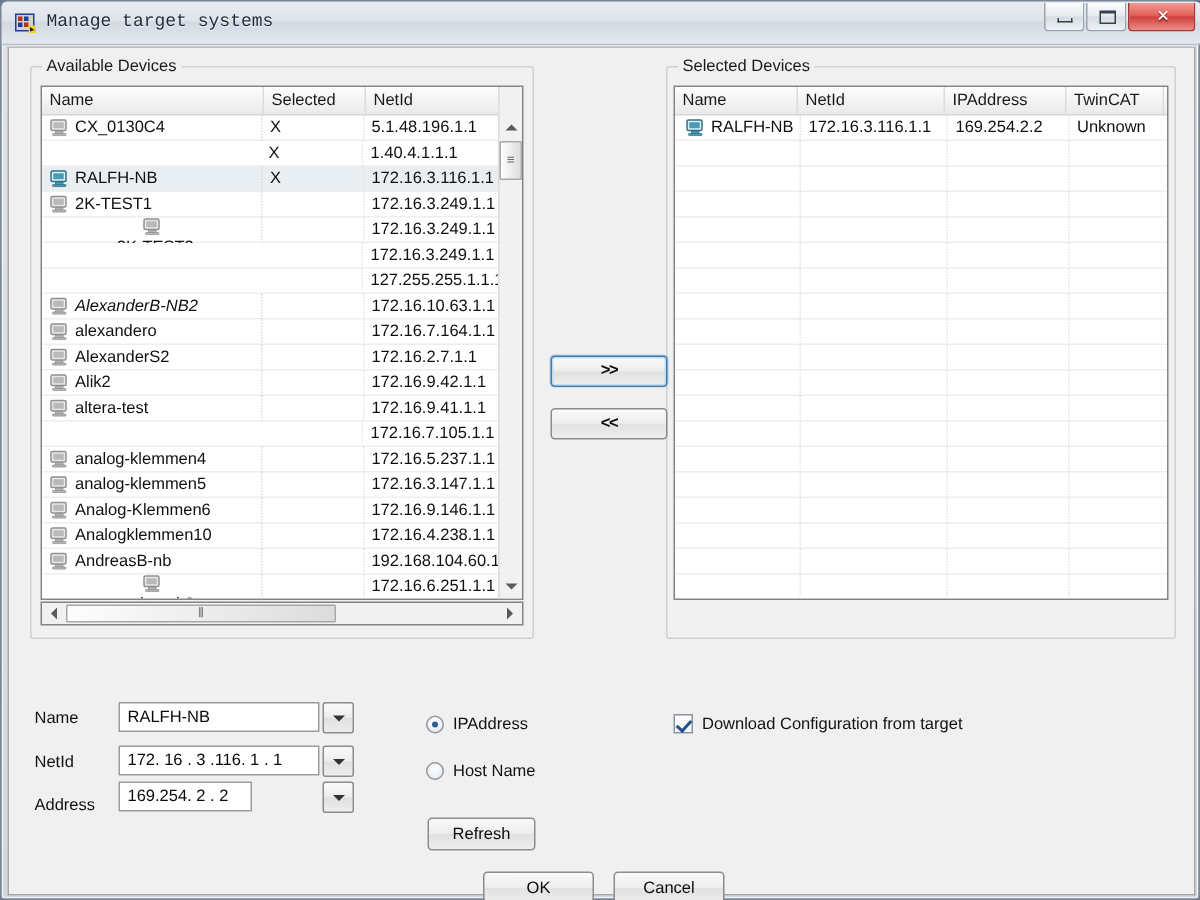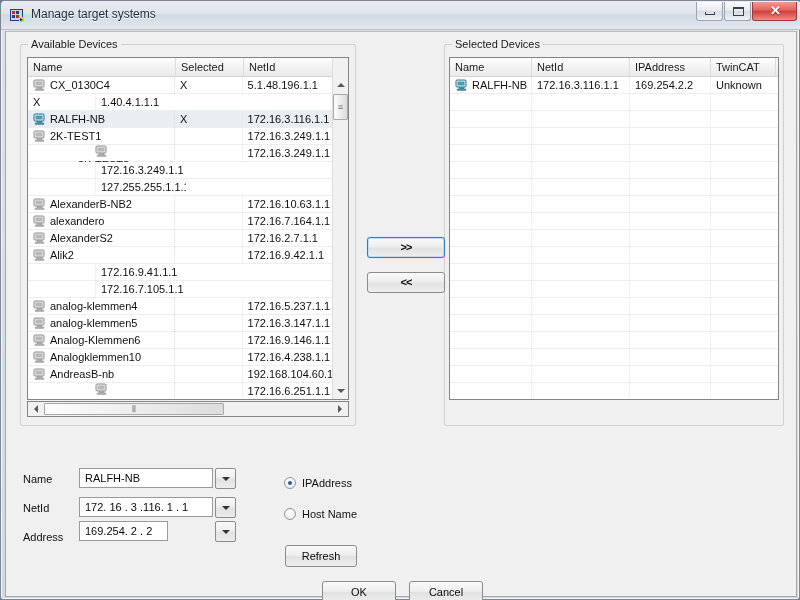--- a/index.html
+++ b/index.html
@@ -29,20 +29,21 @@
   }
 
   .titlebar {
     position: absolute;
     left: 0; top: 0;
     width: 800px; height: 29px;
     box-sizing: border-box;
     background: linear-gradient(to bottom, #e9edf2 0%, #dfe4ea 45%, #d3d9e1 50%, #e3e8ee 100%);
     border-radius: 4px 4px 0 0;
     border-bottom: 1px solid #b9c1cb;
+    font-family: Liberation Mono, monospace;
   }
   .title-icon {
     position: absolute;
     left: 8px; top: 6px;
     width: 17px; height: 17px;
   }
   .title-text {
     position: absolute;
     left: 30px; top: 6px;
     font-size: 12px;
@@ -156,20 +157,21 @@
     left: 0; top: 19px;
     right: 0; bottom: 0;
     overflow: hidden;
   }
   .lv-row {
     height: 17px;
     display: flex;
     align-items: center;
     border-bottom: 1px solid #eeeeee;
     box-sizing: border-box;
+    justify-content: flex-end;
   }
   .lv-row.selected {
     background: #e9eef3;
   }
   .lv-td {
     box-sizing: border-box;
     padding-left: 5px;
     font-size: 11px;
     color: #101010;
     white-space: nowrap;
@@ -456,21 +458,21 @@
           </div>
           <div class="lv-row">
             <div class="lv-td" style="width: 68px;"></div>
             <div class="lv-td" style="width: 90px; border-right: none;">172.16.3.249.1.1</div>
           </div>
           <div class="lv-row">
             <div class="lv-td" style="width: 68px;"></div>
             <div class="lv-td" style="width: 90px; border-right: none;">127.255.255.1.1.1</div>
           </div>
           <div class="lv-row">
-            <div class="lv-td c-name" style="width: 148px;">
+            <div class="lv-td c-name" style="width: 148px; font-style: italic;">
               <span class="pc-icon"><svg width="13" height="12" viewBox="0 0 13 12">
                   <rect x="1" y="1" width="10" height="7" rx="1" fill="#e8e8e8" stroke="#8f8f8f"></rect>
                   <rect x="2.5" y="2.5" width="7" height="4" fill="#b9b9b9"></rect>
                   <rect x="4" y="8.5" width="5" height="1.6" fill="#b9b9b9" stroke="#8f8f8f" stroke-width="0.5"></rect>
                   <rect x="2" y="10" width="9" height="1.4" rx="0.5" fill="#b9b9b9" stroke="#8f8f8f" stroke-width="0.5"></rect>
                 </svg></span>
               <span>AlexanderB-NB2</span>
             </div>
             <div class="lv-td" style="width: 68px;"></div>
             <div class="lv-td" style="width: 90px; border-right: none;">172.16.10.63.1.1</div>
@@ -508,20 +510,29 @@
                   <rect x="2.5" y="2.5" width="7" height="4" fill="#b9b9b9"></rect>
                   <rect x="4" y="8.5" width="5" height="1.6" fill="#b9b9b9" stroke="#8f8f8f" stroke-width="0.5"></rect>
                   <rect x="2" y="10" width="9" height="1.4" rx="0.5" fill="#b9b9b9" stroke="#8f8f8f" stroke-width="0.5"></rect>
                 </svg></span>
               <span>Alik2</span>
             </div>
             <div class="lv-td" style="width: 68px;"></div>
             <div class="lv-td" style="width: 90px; border-right: none;">172.16.9.42.1.1</div>
           </div>
           <div class="lv-row">
+            <div class="lv-td c-name" style="width: 148px;">
+              <span class="pc-icon"><svg width="13" height="12" viewBox="0 0 13 12">
+                  <rect x="1" y="1" width="10" height="7" rx="1" fill="#e8e8e8" stroke="#8f8f8f"></rect>
+                  <rect x="2.5" y="2.5" width="7" height="4" fill="#b9b9b9"></rect>
+                  <rect x="4" y="8.5" width="5" height="1.6" fill="#b9b9b9" stroke="#8f8f8f" stroke-width="0.5"></rect>
+                  <rect x="2" y="10" width="9" height="1.4" rx="0.5" fill="#b9b9b9" stroke="#8f8f8f" stroke-width="0.5"></rect>
+                </svg></span>
+              <span>altera-test</span>
+            </div>
             <div class="lv-td" style="width: 68px;"></div>
             <div class="lv-td" style="width: 90px; border-right: none;">172.16.9.41.1.1</div>
           </div>
           <div class="lv-row">
             <div class="lv-td" style="width: 68px;"></div>
             <div class="lv-td" style="width: 90px; border-right: none;">172.16.7.105.1.1</div>
           </div>
           <div class="lv-row">
             <div class="lv-td c-name" style="width: 148px;">
               <span class="pc-icon"><svg width="13" height="12" viewBox="0 0 13 12">
@@ -791,20 +802,24 @@
 
     <div class="radio-row" style="left:278px; top:445px;">
       <span class="radio checked"></span>
       <span>IPAddress</span>
     </div>
     <div class="radio-row" style="left:278px; top:476px;">
       <span class="radio"></span>
       <span>Host Name</span>
     </div>
 
+    <div class="check-row" style="left:443px; top:444px;">
+      <span class="checkbox checked"></span>
+      <span>Download Configuration from target</span>
+    </div>
 
     <div class="btn" style="left:279px; top:513px; width:72px; height:22px;">
       <span>Refresh</span>
     </div>
     <div class="btn" style="left:316px; top:549px; width:74px; height:22px;">
       <span>OK</span>
     </div>
     <div class="btn" style="left:403px; top:549px; width:74px; height:22px;">
       <span>Cancel</span>
     </div>

